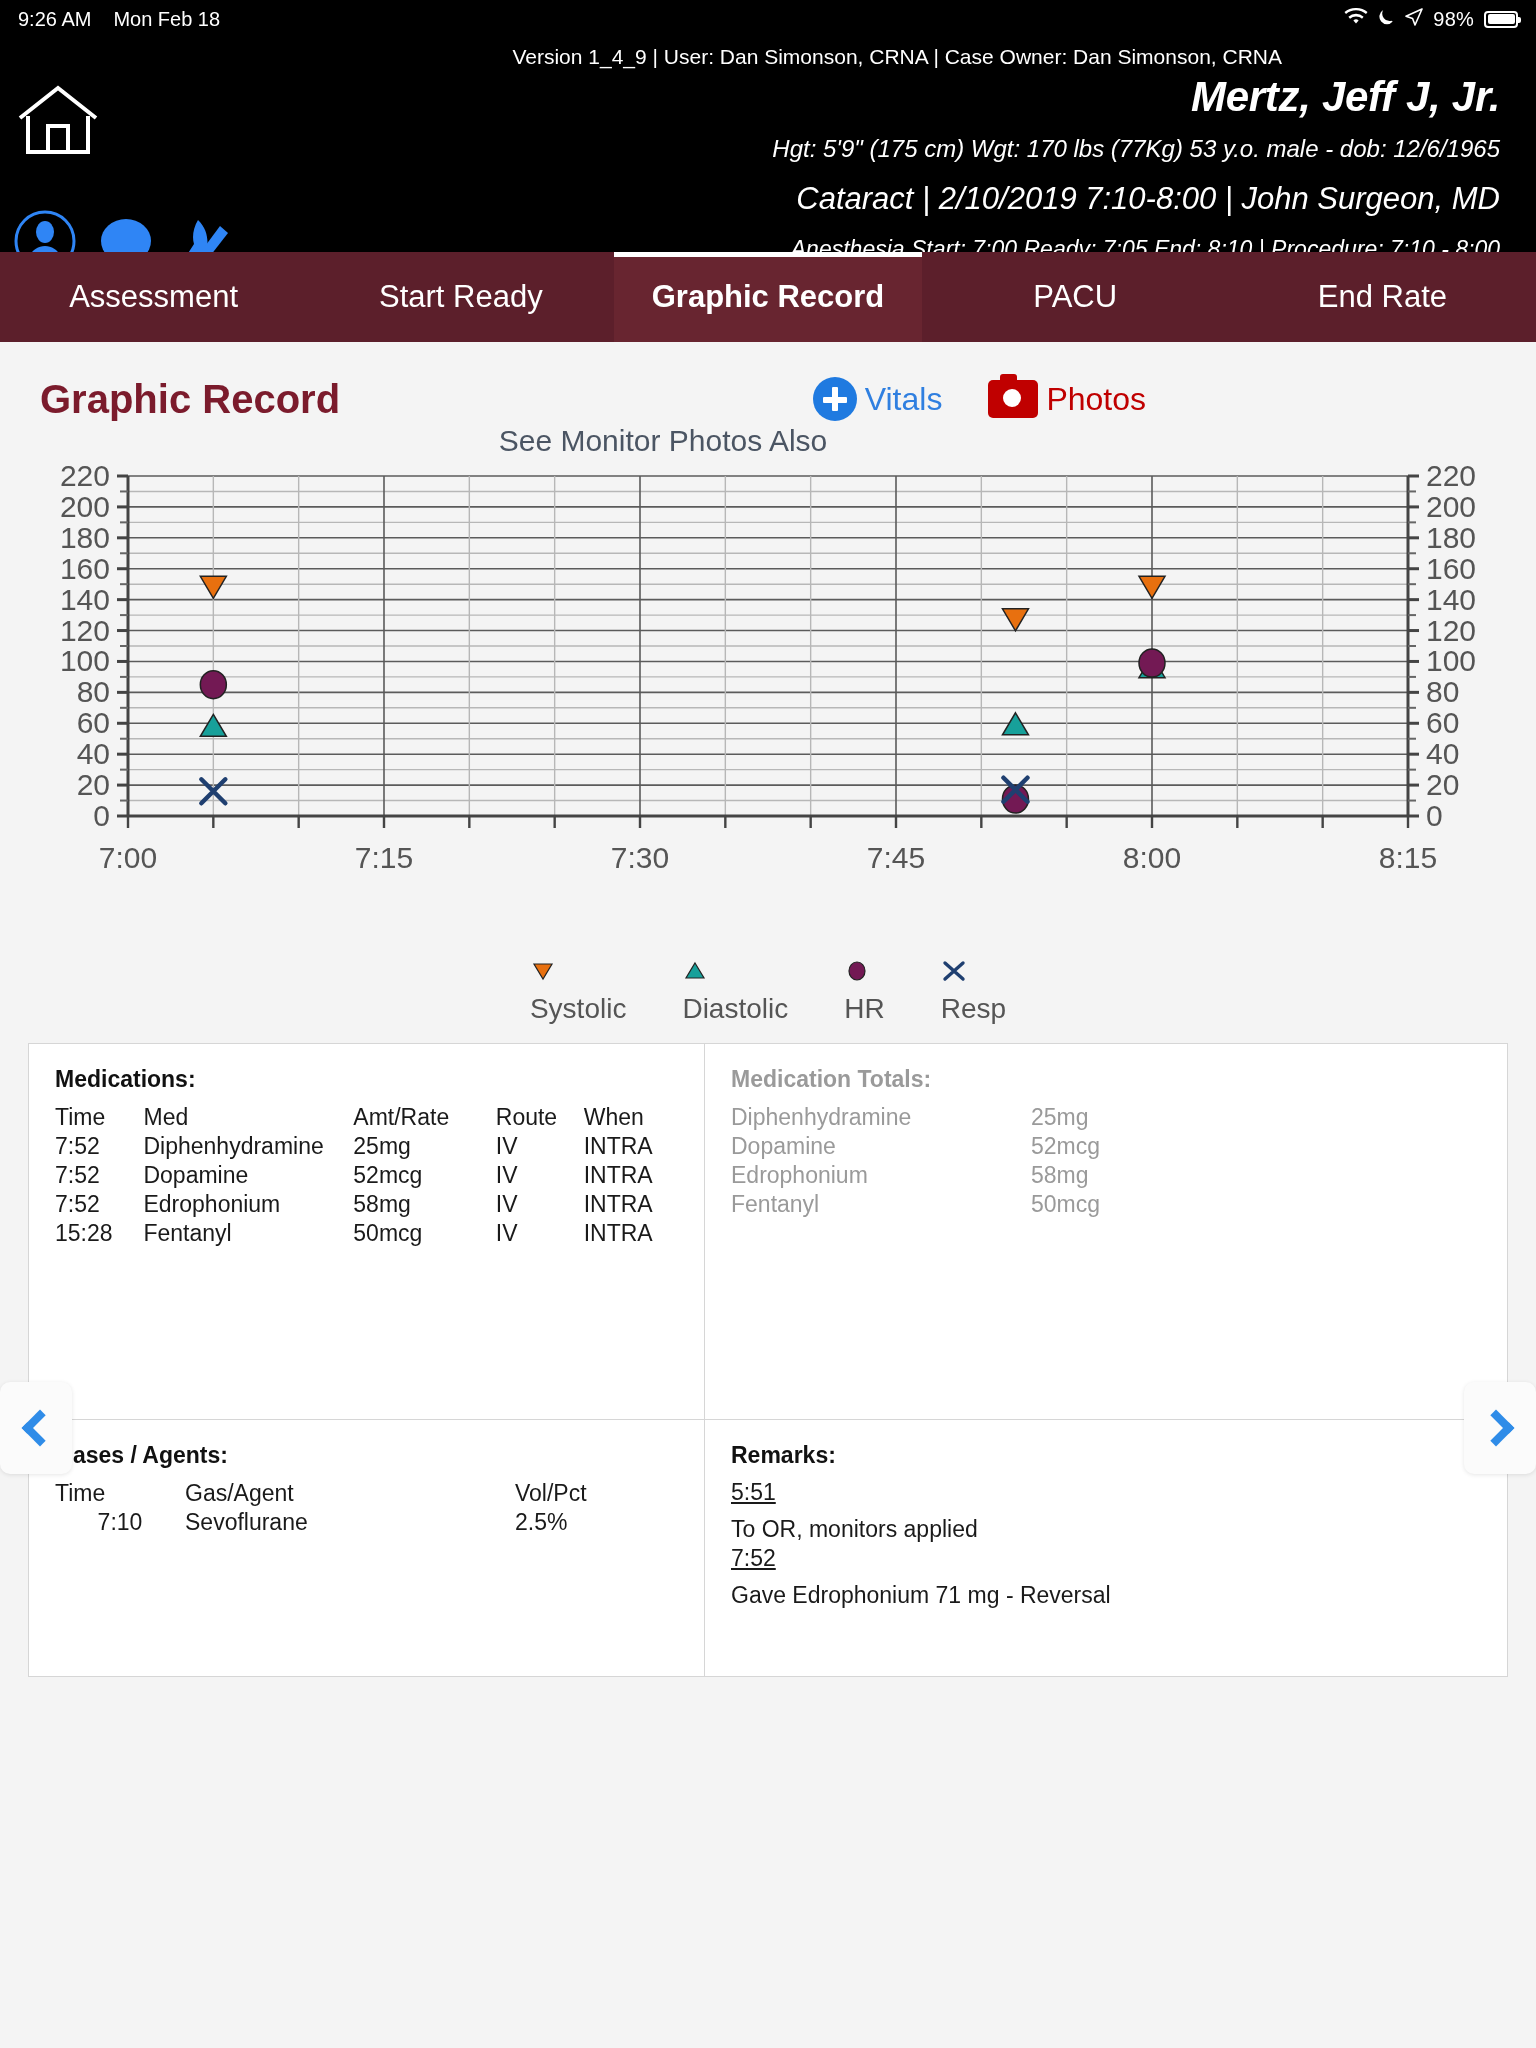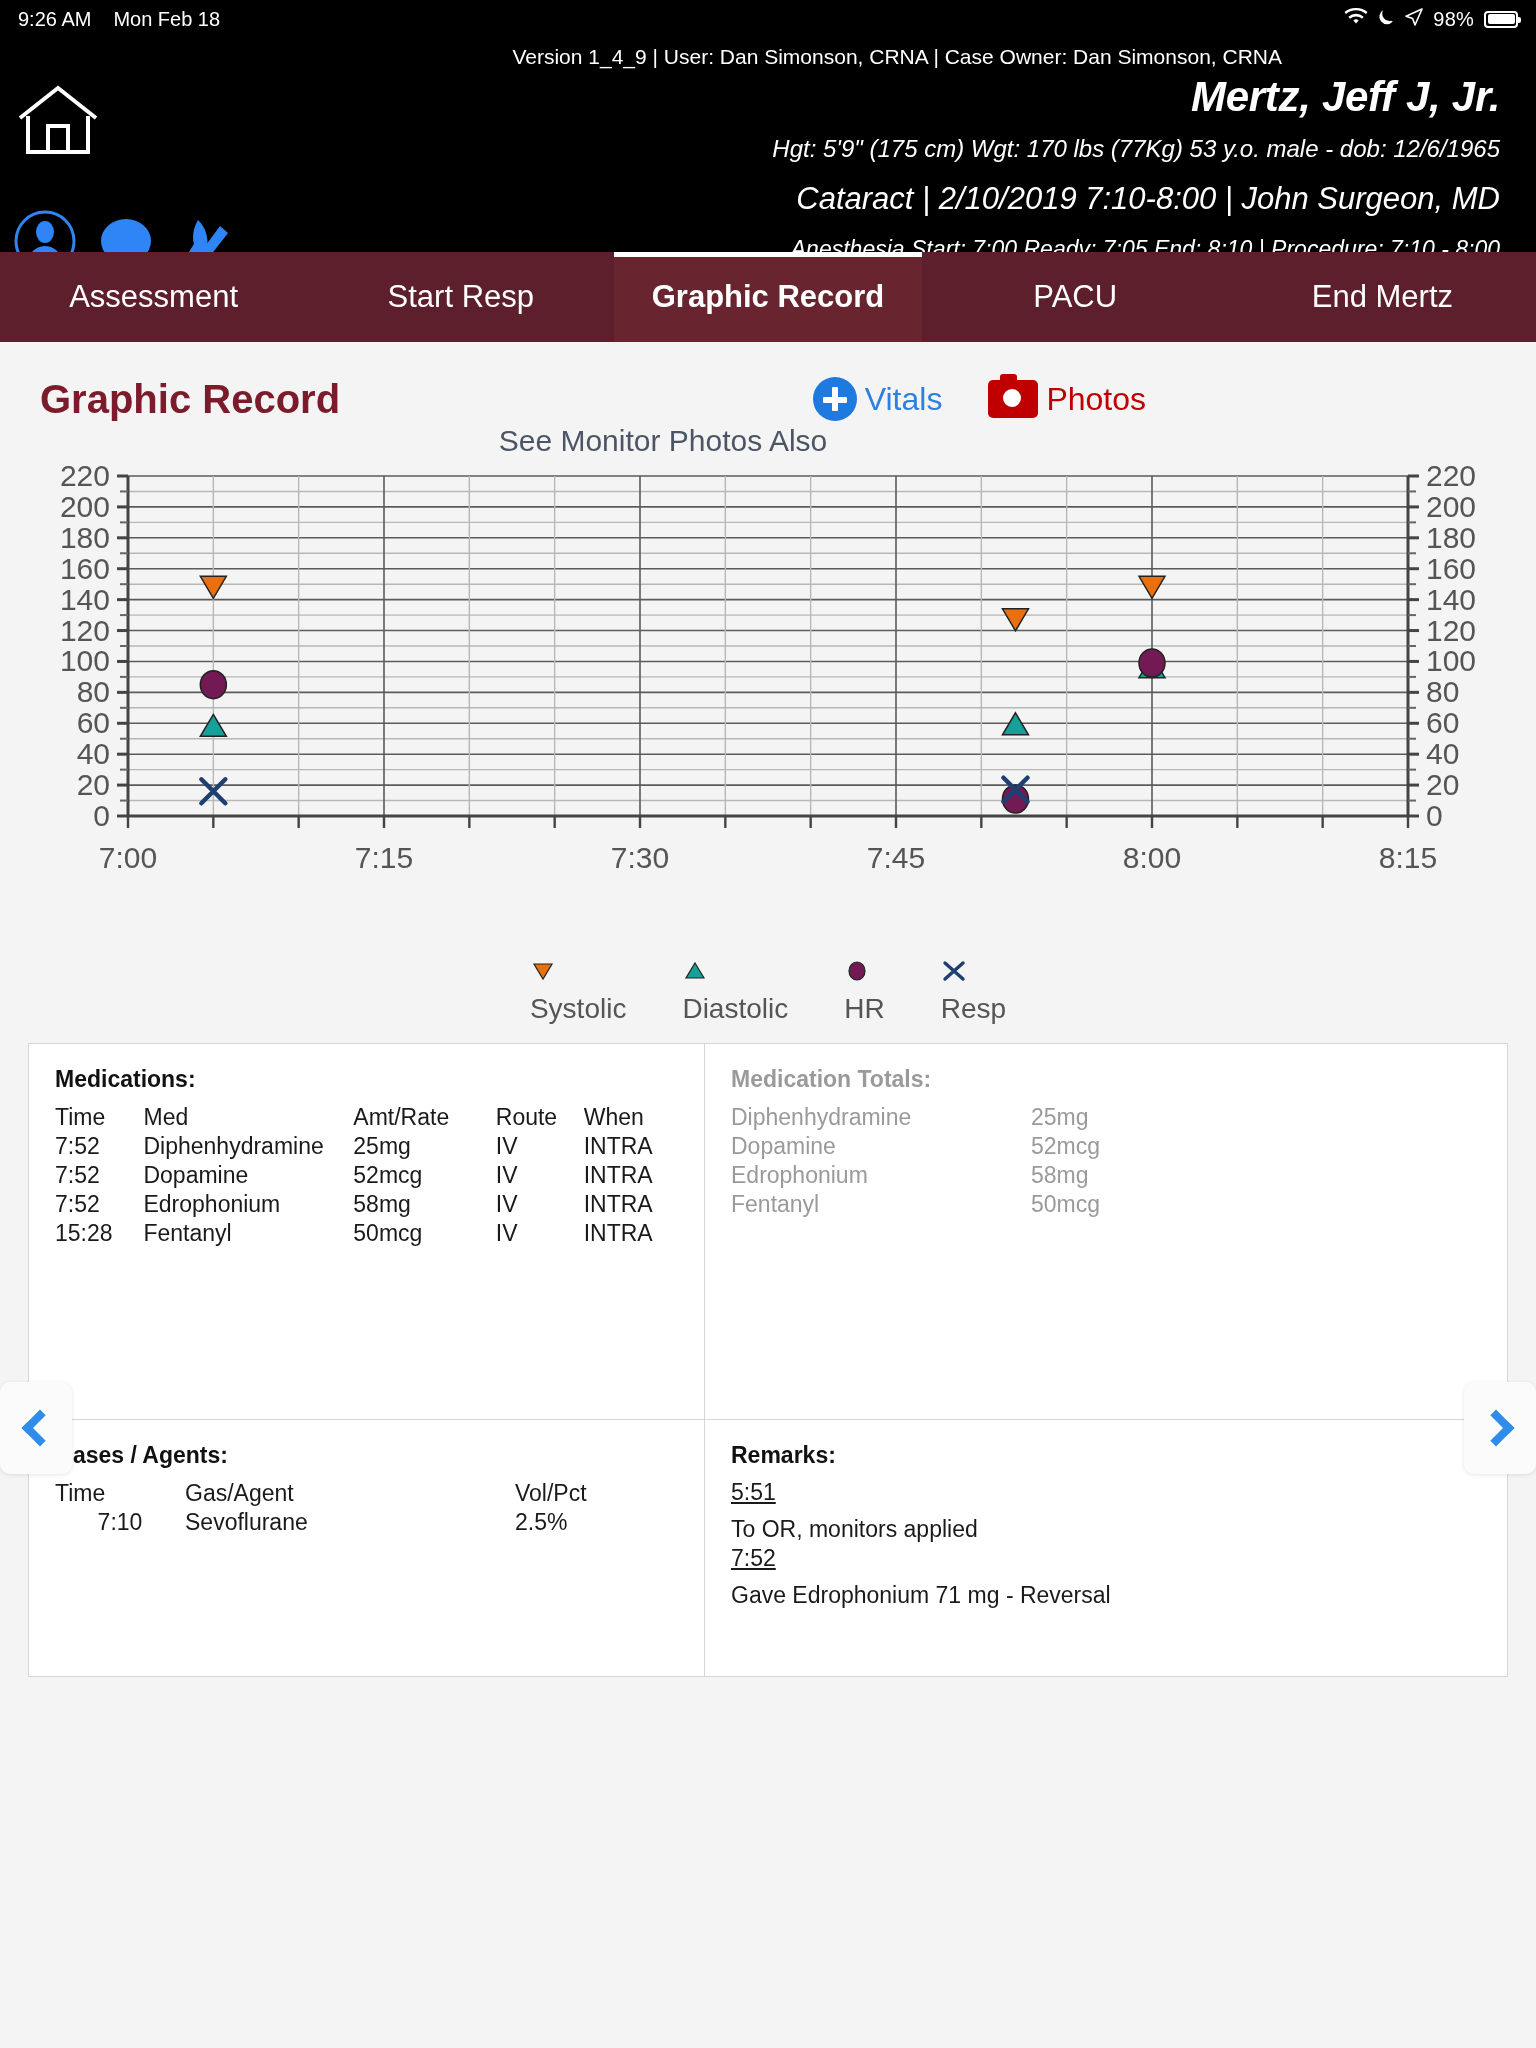--- a/index.html
+++ b/index.html
@@ -240,24 +240,24 @@
   <div class="hdr-right">
     <div class="hdr-patient">Mertz, Jeff J, Jr.</div>
     <div class="hdr-demo">Hgt: 5'9" (175 cm) Wgt: 170 lbs (77Kg) 53 y.o. male - dob: 12/6/1965</div>
     <div class="hdr-case">Cataract  | 2/10/2019 7:10-8:00 | John Surgeon, MD</div>
     <div class="hdr-times">Anesthesia Start: 7:00    Ready: 7:05    End: 8:10 | Procedure: 7:10 - 8:00</div>
   </div>
 </div>
 
 <div class="tabbar">
   <div class="tab">Assessment</div>
-  <div class="tab">Start Resp</div>
+  <div class="tab">Start Ready</div>
   <div class="tab active">Graphic Record</div>
   <div class="tab">PACU</div>
-  <div class="tab">End Mertz</div>
+  <div class="tab">End Rate</div>
 </div>
 
 <div class="page">
 
   <div class="title-row">
     <div class="page-title">Graphic Record</div>
     <div class="title-actions">
       <div class="act">
         <span class="plus-icon"></span>
         <span class="act-vitals-label">Vitals</span>

